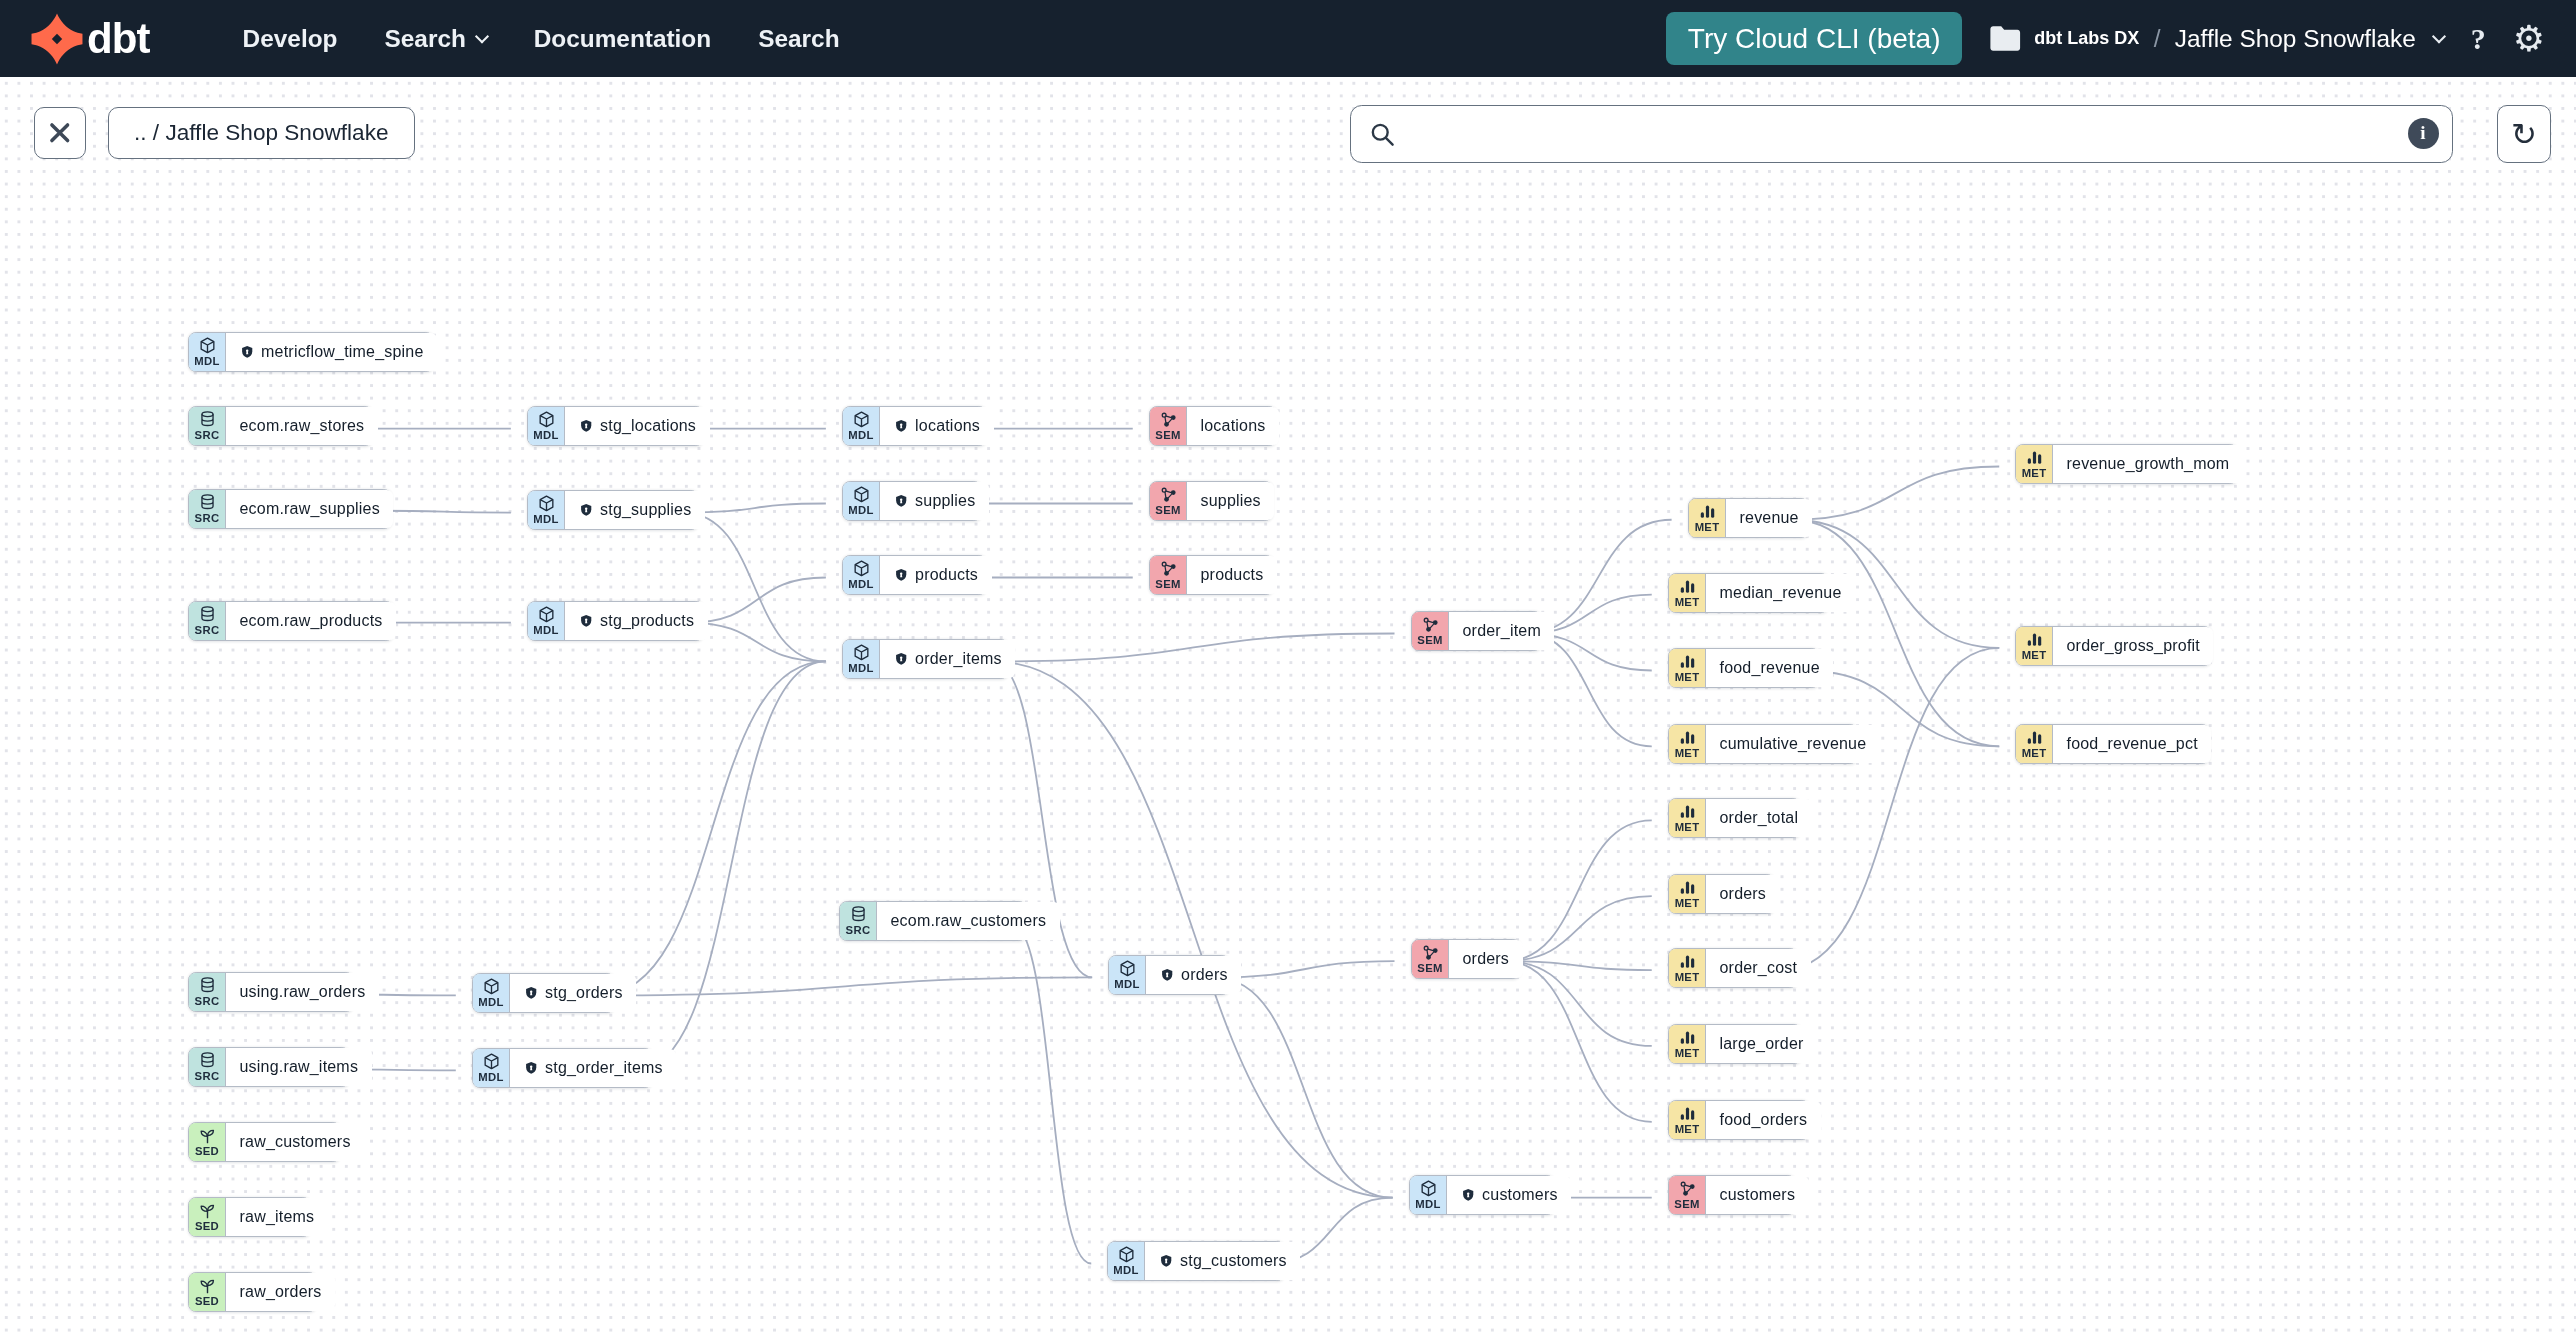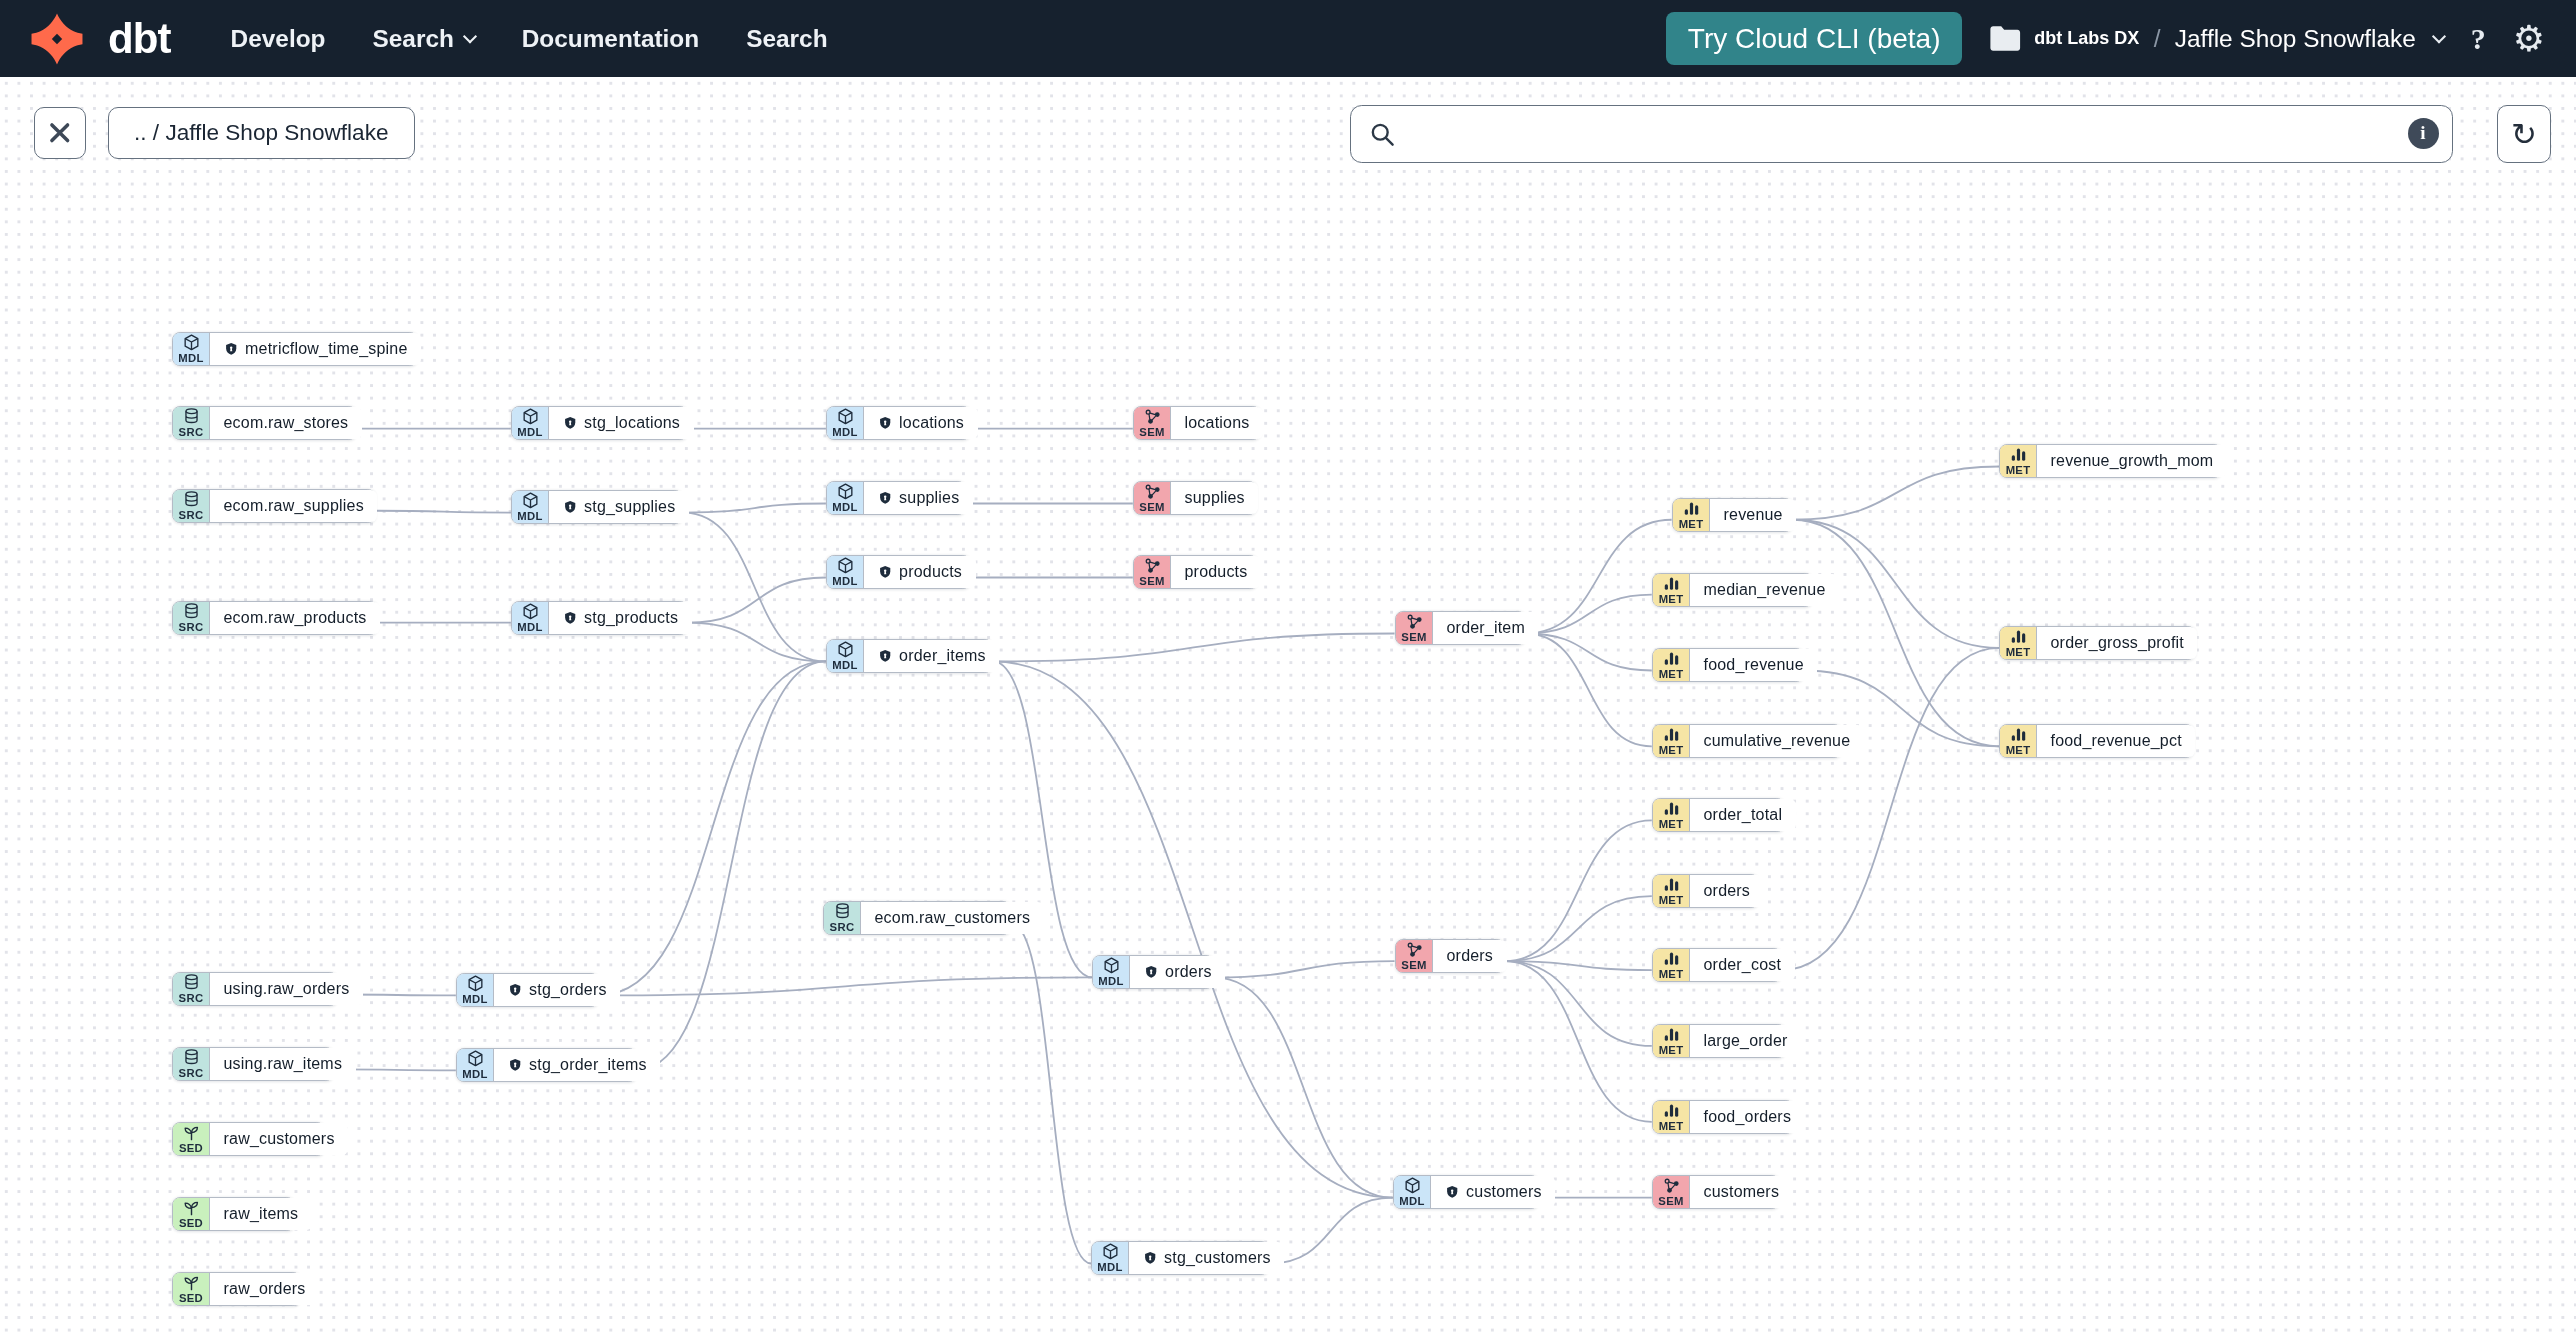--- a/index.html
+++ b/index.html
@@ -7,21 +7,21 @@
   body {
     width:2576px; height:1338px; overflow:hidden; background:#fff;
     font-family:"Liberation Sans", sans-serif; position:relative;
   }
   
   .navbar {
     position:absolute; top:0; left:0; width:2576px; height:77px;
     background:#16212e; display:flex; align-items:center;
     padding:0 31px 0 31px; z-index:10;
   }
-  .brand { display:flex; align-items:center; gap:25px; margin-right:60px; }
+  .brand { display:flex; align-items:center; gap:4px; margin-right:93px; }
   .brand svg { width:52px; height:52px; display:block; }
   .brand-text { color:#fff; font-size:42px; font-weight:800; letter-spacing:-0.9px; line-height:1; }
   .nav-items { display:flex; align-items:center; gap:47px; }
   .nav-item { color:#eef2f6; font-size:24.4px; font-weight:600; display:flex; align-items:center; gap:10.8px; cursor:pointer; }
   .chev { width:10px; height:10px; border-right:2.3px solid currentColor; border-bottom:2.3px solid currentColor; transform:rotate(45deg) translate(-1.8px,-1.8px); display:inline-block; }
   .nav-right { margin-left:auto; display:flex; align-items:center; gap:27px; }
   .cta {
     background:#31848a; color:#fff; border:none; border-radius:8.1px;
     font-family:inherit; font-size:28px; font-weight:500; padding:10.8px 21.7px; cursor:pointer; white-space:nowrap;
   }
@@ -61,22 +61,22 @@
   }
   .search-input::placeholder { color:#76808e; opacity:1; }
   .info-badge {
     position:absolute; right:13.5px; top:11.7px; width:31px; height:31px; border-radius:50%;
     background:#3f4a59; color:#fff; display:flex; align-items:center; justify-content:center;
     font-size:19px; font-weight:700; font-family:"Liberation Serif",serif; cursor:pointer;
   }
   .refresh-btn { left:2497px; top:28px; width:54px; height:58px; font-size:31px; color:#242e3b; }
   
   .node {
-    position:absolute; z-index:3; height:34px; display:flex; background:#fff;
-    border:1.4px solid #b4bbc6; border-radius:8.1px; box-shadow:0 0.9px 2.7px rgba(20,30,50,.12); cursor:pointer;
+    position:absolute; z-index:3; height:40px; display:flex; background:#fff;
+    border:1.4px solid #b4bbc6; border-radius:8.1px; box-shadow:0 0.9px 2.7px rgba(20,30,50,.12); cursor:pointer;margin-left:16px;
   }
   .ntype {
     flex:0 0 37px; width:37px; display:flex; flex-direction:column; align-items:center; justify-content:center;
     border-right:1.4px solid #b4bbc6; border-radius:6.3px 0 0 6.3px;
   }
   .ntype .nicon svg { width:19px; height:19px; display:block; }
   .ntext { font-size:11.3px; font-weight:600; color:#1e2c3c; line-height:1; margin-top:0.9px; letter-spacing:0.3px; }
   .nlabel { flex:1; display:flex; align-items:center; padding:0 13.5px; gap:7.2px; white-space:nowrap; border-radius:0 6.3px 6.3px 0; background:#fff; }
   .shield svg { width:14.4px; height:14.4px; display:block; }
   .ltext { font-size:16px; color:#141e2a; font-weight:500; letter-spacing:0.2px; }

